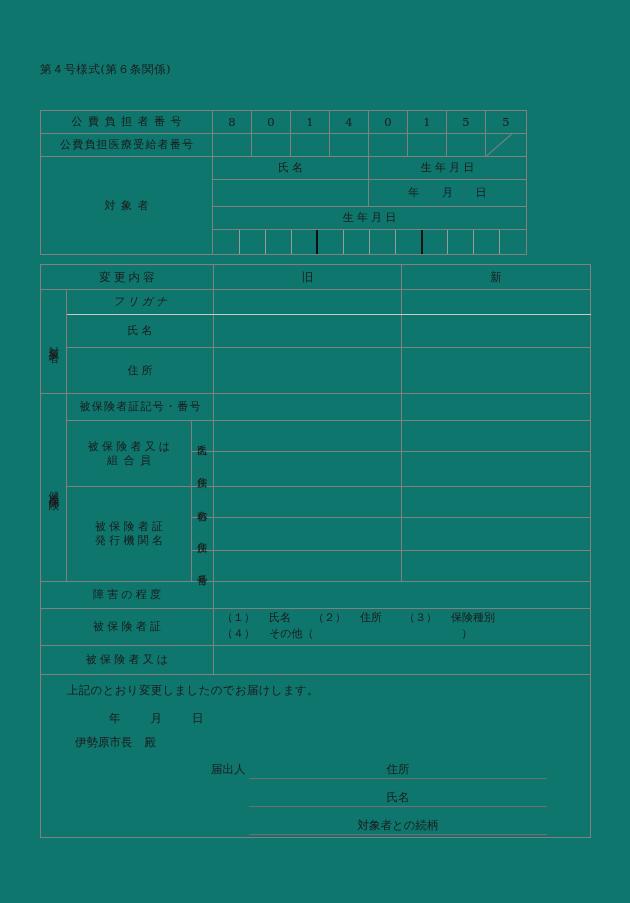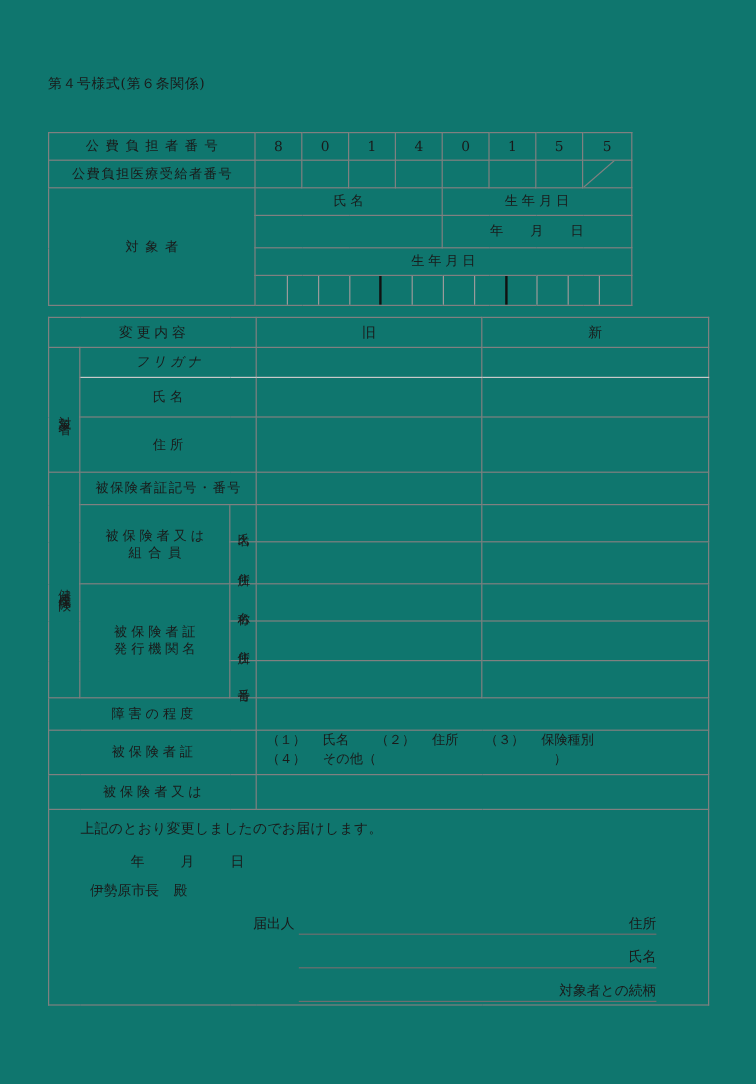--- a/index.html
+++ b/index.html
@@ -148,21 +148,21 @@
     font-size: 11px;
     line-height: 1.45;
   }
   .reason-line { white-space: nowrap; font-family: Liberation Mono, monospace; }
   .r-gap-1 { display: inline-block; width: 22px; }
   .r-gap-3 { display: inline-block; width: 14px; }
   .r-blank { display: inline-block; width: 148px; }
 
   
   .footer-cell {
-    text-align: right;
+    text-align: center;
     vertical-align: top;
     padding: 0;
     position: relative;
   }
   .footer-inner {
     position: relative;
     height: 162px;
     font-size: 11.5px;
   }
   .f-statement {

